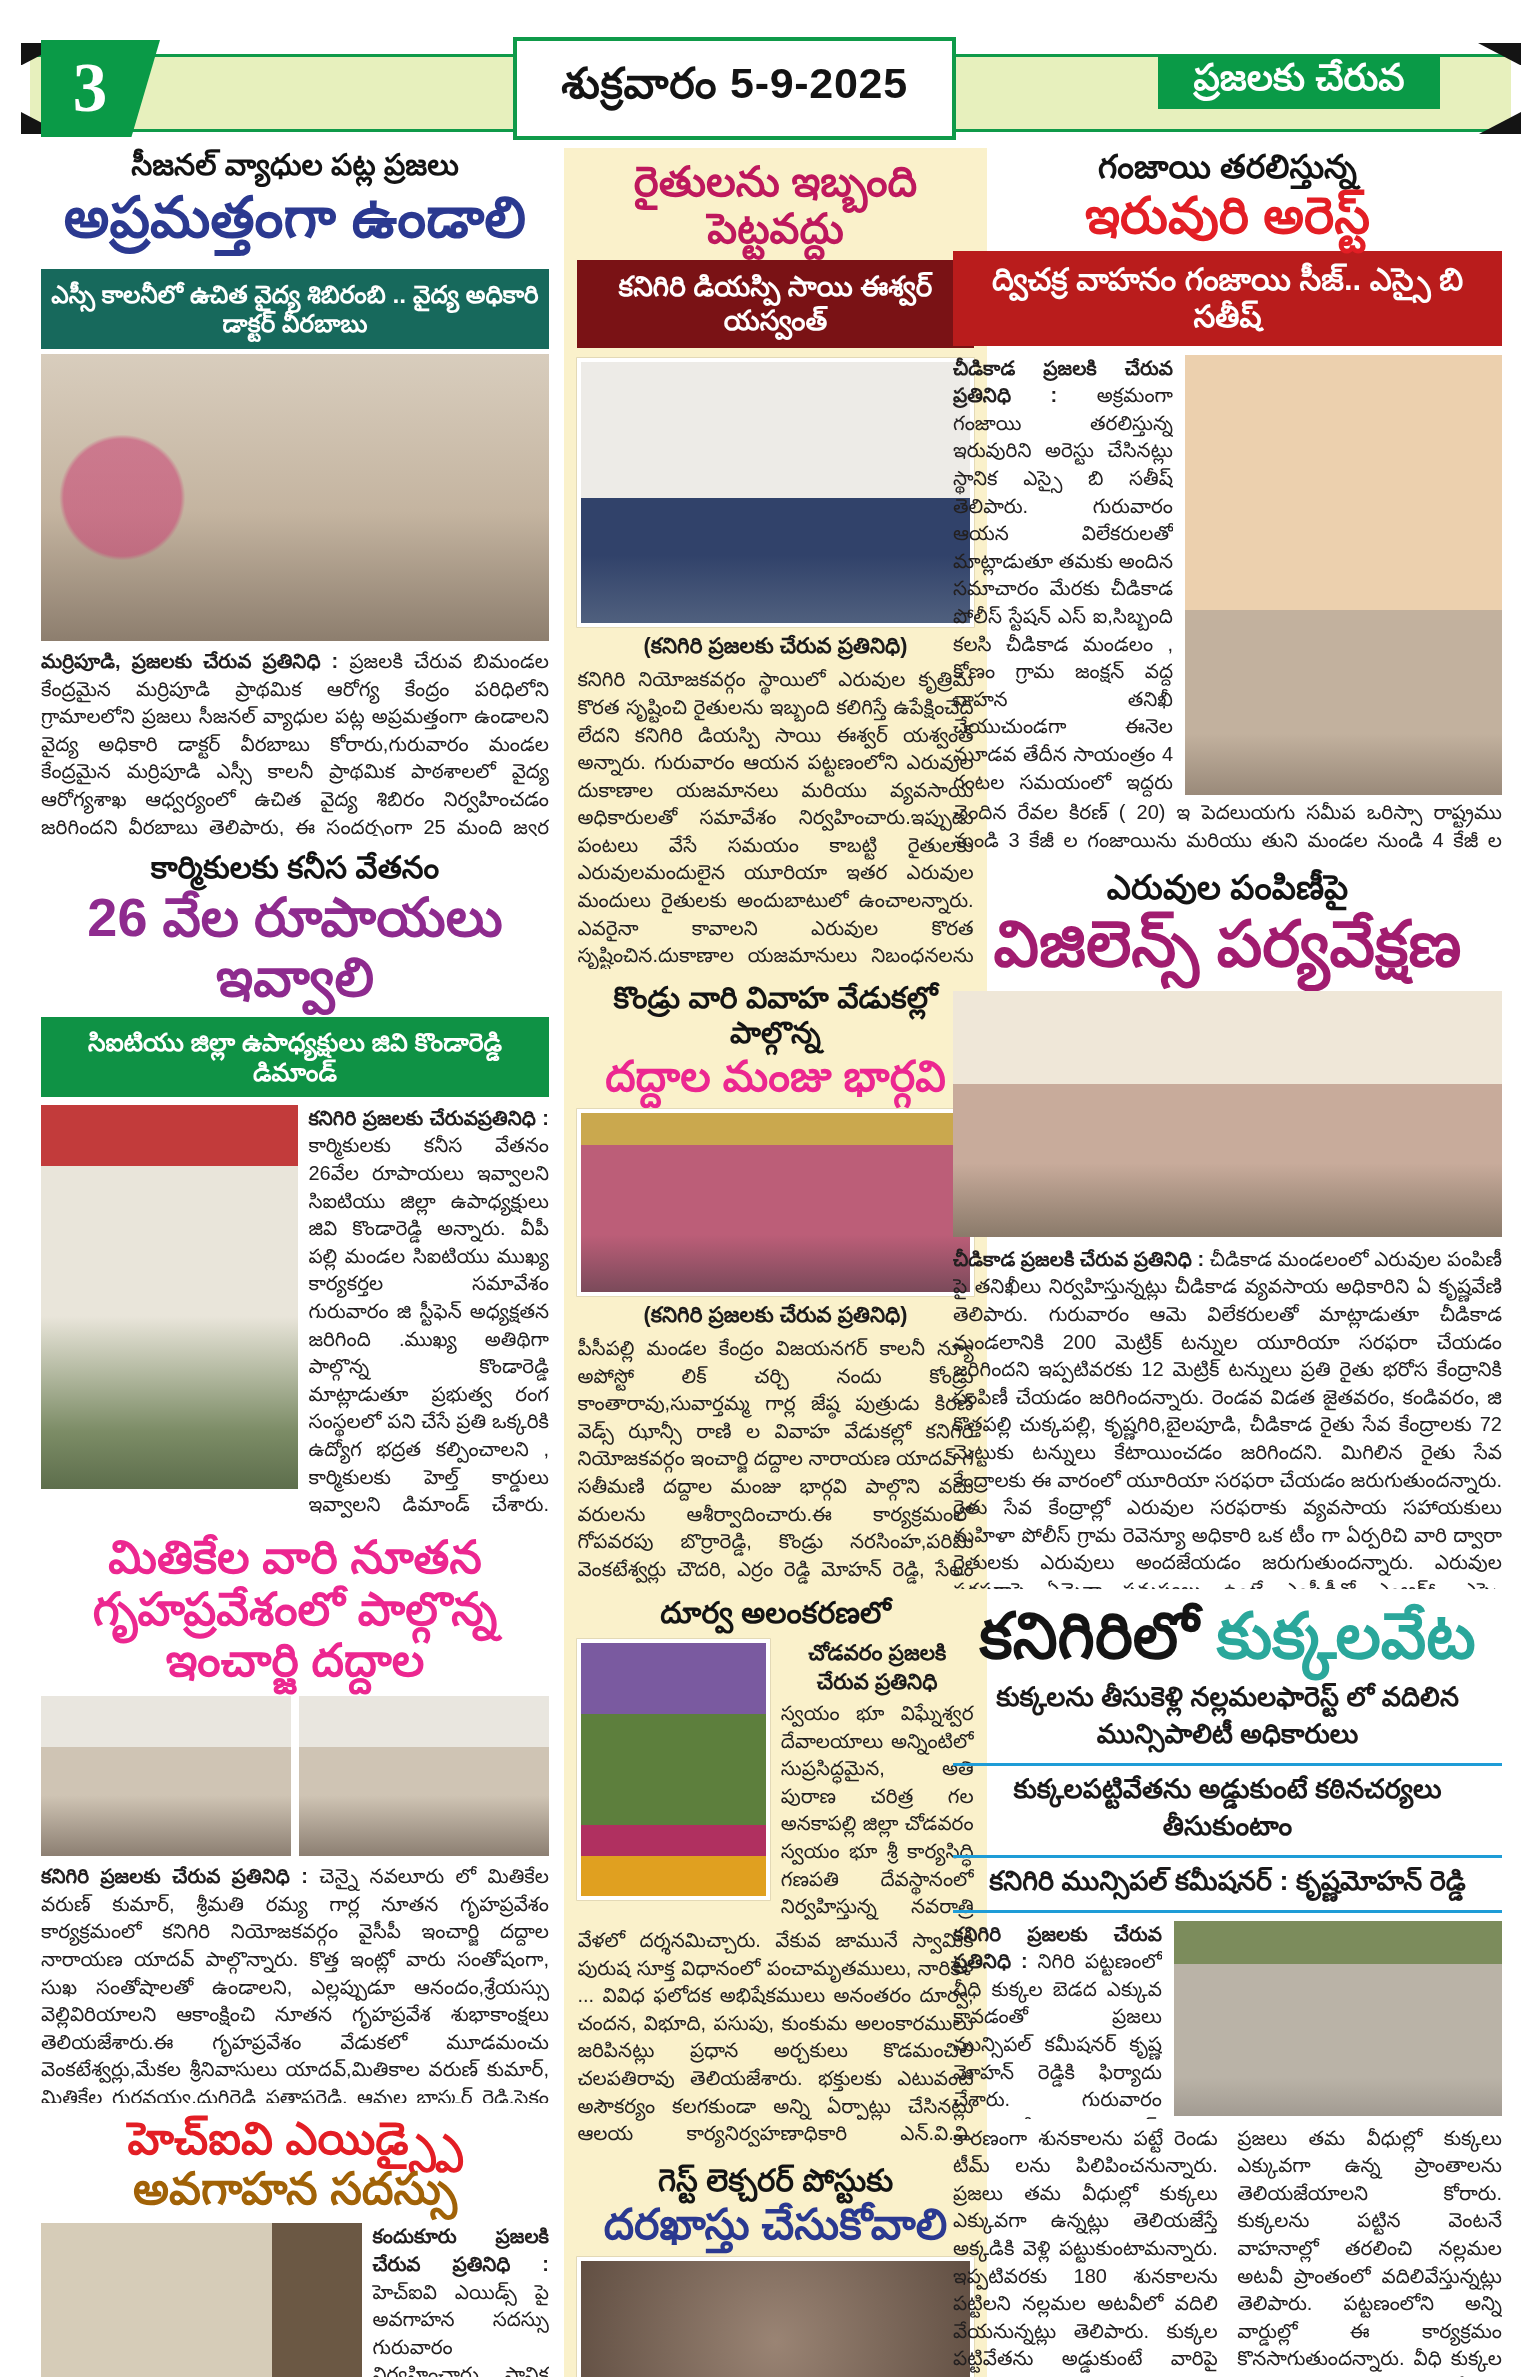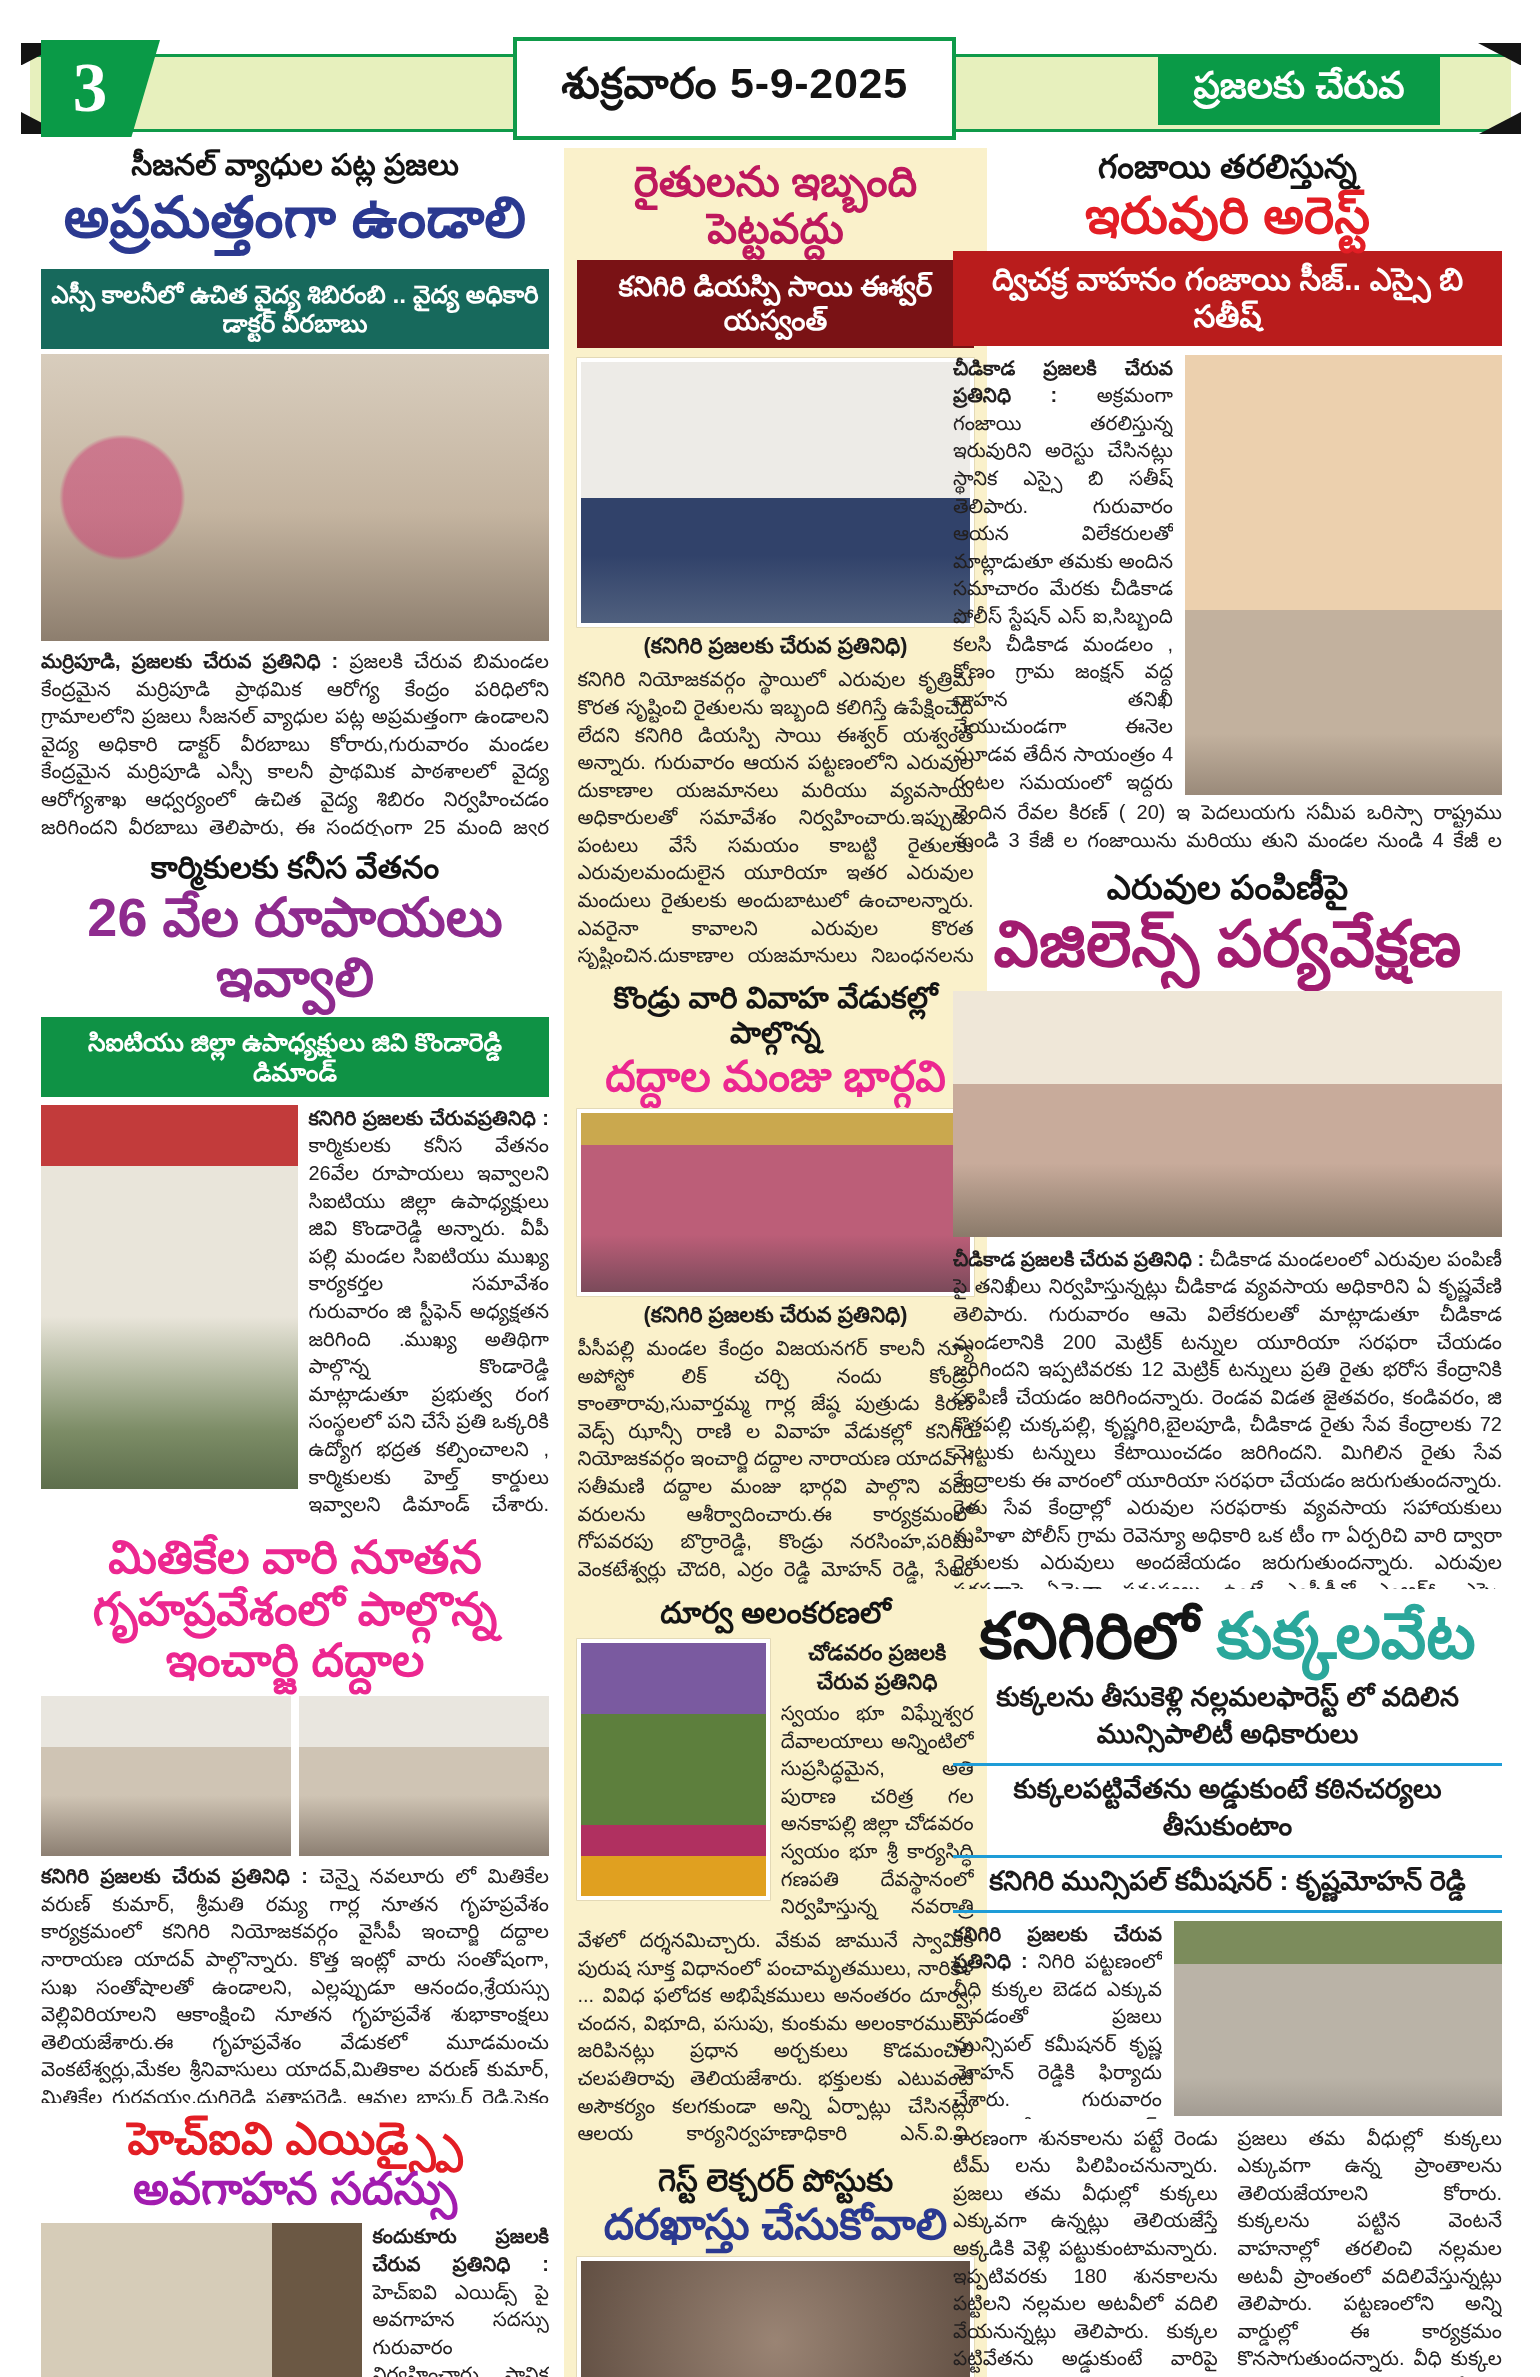--- a/index.html
+++ b/index.html
@@ -8,21 +8,21 @@
   
   .hdr-band{position:absolute;left:30px;top:54px;width:1481px;height:72px;background:#e7f0bd;
             border-top:3px solid #0f9a49;border-bottom:3px solid #0f9a49;}
   .wedge{position:absolute;background:#141414;}
   .pageno{position:absolute;left:41px;top:40px;width:119px;height:97px;background:#0a9a47;
           clip-path:polygon(0 0,100% 0,76% 100%,0 100%);display:flex;align-items:center;justify-content:center;}
   .pageno span{color:#fff;font-size:69px;font-weight:bold;font-family:"Liberation Serif","DejaVu Serif",serif;margin-right:21px;}
   .datebox{position:absolute;left:513px;top:37px;width:435px;height:95px;background:#fff;
            border:4.5px solid #0f9a49;display:flex;align-items:center;justify-content:center;}
   .datebox span{font-size:43px;font-weight:800;color:#141414;letter-spacing:0.7px;}
-  .brandbox{position:absolute;left:1158px;top:55px;width:282px;height:70px;background:#0a9a47;
+  .brandbox{position:absolute;left:1158px;top:55px;width:282px;height:54px;background:#0a9a47;
             display:flex;align-items:center;justify-content:center;}
   .brandbox span{color:#fff;font-size:37px;font-weight:bold;}
   
   .col{position:absolute;top:148px;}
   .col-left{left:41px;width:508px;}
   .col-mid{left:564px;width:423px;background:#faf1cb;min-height:2196px;padding:10.4px 13.4px;box-sizing:border-box;}
   .col-right{left:953px;width:549px;}
   .kicker{font-weight:bold;color:#141414;text-align:center;line-height:1.15;}
   .headline{font-weight:bold;text-align:center;line-height:1.12;}
   .bandsub{color:#fff;font-weight:bold;text-align:center;padding:10.4px 4.5px;line-height:1.2;}
@@ -97,21 +97,21 @@
       <div class="headline" style="font-size:46px;color:#ec2790;">మితికేల వారి నూతన గృహప్రవేశంలో పాల్గొన్న ఇంచార్జి దద్దాల</div>
       <div style="display:flex;gap:7.5px;margin-top:9px;">
         <div class="ph ph-house" style="width:250px;height:160px;"></div>
         <div class="ph ph-house" style="width:250px;height:160px;"></div>
       </div>
       <p class="body-t" style="height:240px;margin:7.5px 0 0;"><b>కనిగిరి ప్రజలకు చేరువ ప్రతినిధి : </b><span>చెన్నై నవలూరు లో మితికేల వరుణ్ కుమార్, శ్రీమతి రమ్య గార్ల నూతన గృహప్రవేశం కార్యక్రమంలో కనిగిరి నియోజకవర్గం వైసీపీ ఇంచార్జి దద్దాల నారాయణ యాదవ్ పాల్గొన్నారు. కొత్త ఇంట్లో వారు సంతోషంగా, సుఖ సంతోషాలతో ఉండాలని, ఎల్లప్పుడూ ఆనందం,శ్రేయస్సు వెల్లివిరియాలని ఆకాంక్షించి నూతన గృహప్రవేశ శుభాకాంక్షలు తెలియజేశారు.ఈ గృహప్రవేశం వేడుకలో మూడమంచు వెంకటేశ్వర్లు,మేకల శ్రీనివాసులు యాదవ్,మితికాల వరుణ్ కుమార్, మితికేల గురవయ్య,దుగ్గిరెడ్డి ప్రతాపరెడ్డి, ఆవుల భాస్కర్ రెడ్డి,సైకం ఏడుకొండలు రెడ్డి,గొబ్బిళ్ళ శ్రీనివాసులు యాదవ్,పులి రామచంద్రారెడ్డి, పులి శేషా రెడ్డి,అద్దంకి రమణయ్య,పులి మాల్యాద్రి రెడ్డి, షేక్ గౌస్ బాషా,బోర్రాజు రమణయ్య,పెద సుబ్బరామయ్య,రేగలగడ్డ నరసింహులు,మితికాల రామకృష్ణ,మితికాల బాల గురవయ్య,కంద కిషోర్ రెడ్డి, కొప్పాళ నరేంద్ర రెడ్డి, మితికాల నరేంద్ర, మితికాల రామతీర్థం, మితికాల గురునాథం ,తదితరులు పాల్గొన్నారు.</span></p>
     </div>
 
     <div style="margin-top:10.4px;">
       <div class="headline" style="font-size:45px;">
-        <span style="color:#e31e25;">హెచ్ఐవి ఎయిడ్స్పై</span><span style="color:#a21caf;"> అవగాహన సదస్సు</span>
+        <span style="color:#e31e25;">హెచ్ఐవి ఎయిడ్స్పై</span><span style="color:#a16207;"> అవగాహన సదస్సు</span>
       </div>
       <div class="clearfix" style="margin-top:9px;">
         <div class="ph ph-awareness" style="float:left;width:321px;height:231px;margin:0 10.4px 3px 0;"></div>
         <p class="body-t" style="height:231px;margin:0;"><b>కందుకూరు ప్రజలకి చేరువ ప్రతినిధి : </b><span>హెచ్ఐవి ఎయిడ్స్ పై అవగాహన సదస్సు గురువారం నిర్వహించారు. స్థానిక టి. ఆర్. ఆర్ ప్రభుత్వ జూనియర్ కళాశాల కందుకూరులో రెడ్ రిబ్బన్ క్లబ్ ఆధ్వర్యంలో నోడల్ ఆఫీసర్ ప్రొఫెసర్ సాహిజా సుల్తాన అధ్వర్యంలో</span></p>
       </div>
 
     </div>
   </div>
 
   <div class="col col-mid">

